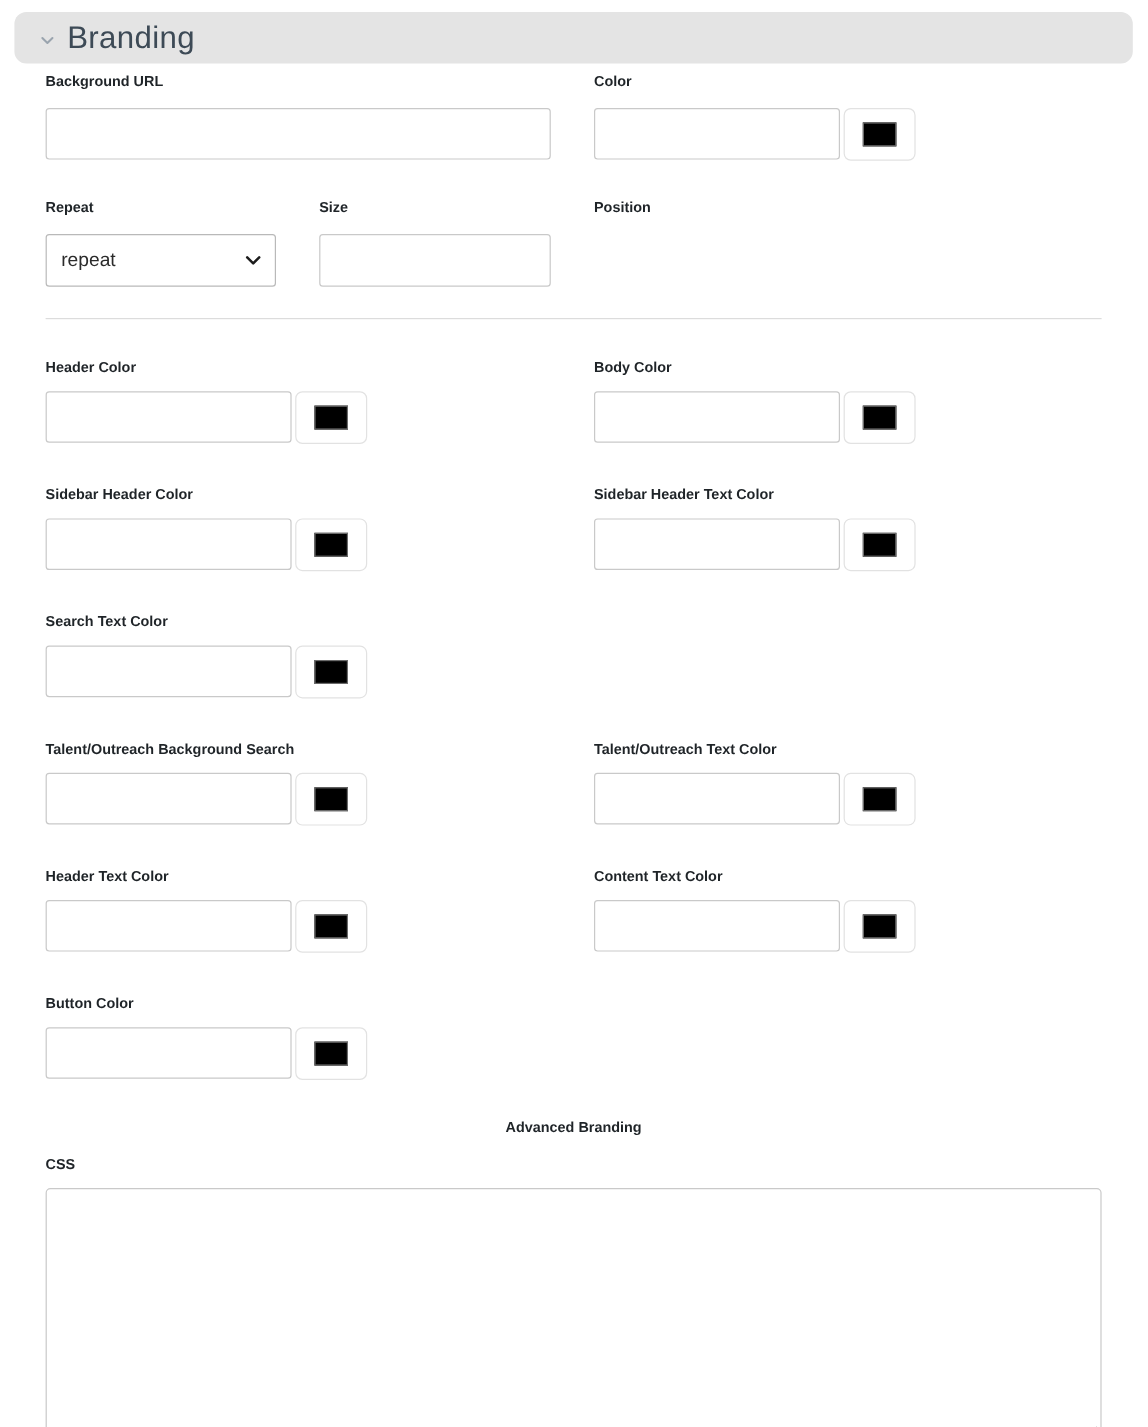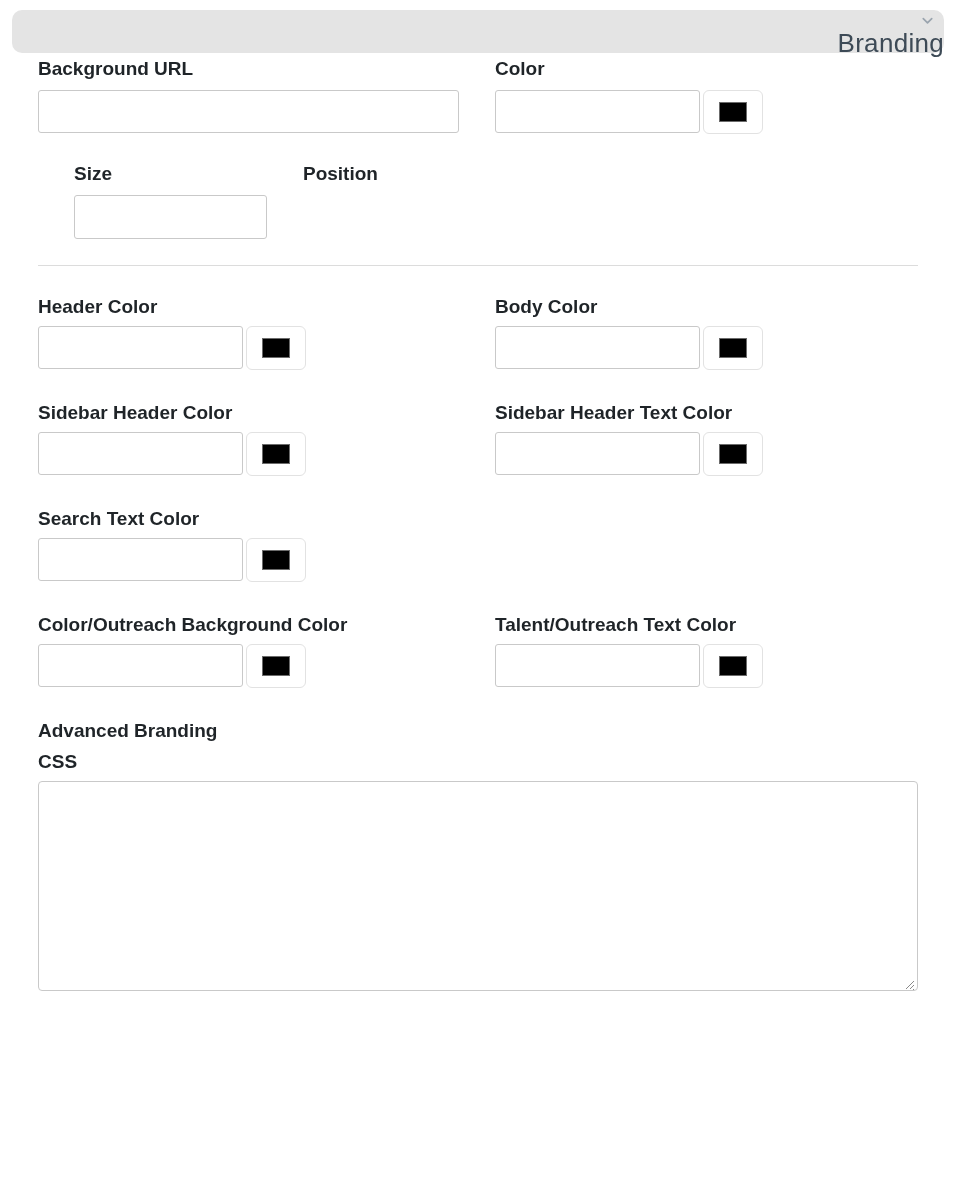--- a/index.html
+++ b/index.html
@@ -11,42 +11,41 @@
   }
   body { min-height: 1189px; }
 
   
   .section-header {
     margin: 10px 13px 0 12px;
     height: 43px;
     background: #e4e4e4;
     border-radius: 10px;
     display: flex;
-    align-items: flex-end;
+    align-items: center;
     padding-left: 20px;
     cursor: pointer;
-    flex-direction: column;
   }
   .section-header .chev {
     display: inline-flex;
     margin-right: 9px;
     margin-top: 3px;
   }
   .section-title {
     font-size: 26px;
     font-weight: 500;
     color: #3d4a56;
     letter-spacing: 0.3px;
   }
 
   
   .content { padding: 6px 39px 0 38px; }
 
   .field-label {
-    font-size: 19px;
+    font-size: 12px;
     font-weight: 700;
     color: #1f2428;
     line-height: 19px;
     margin-bottom: 12px;
   }
 
   .text-input {
     height: 43px;
     border: 1px solid #c9c9c9;
     border-radius: 3px;
@@ -123,21 +122,21 @@
     margin-top: 26px;
   }
 
   
   .color-rows { margin-top: 31px; }
   .pair-row { display: flex; margin-bottom: 33px; }
   .pair-row .field-label { margin-bottom: 10px; }
 
   
   .adv-heading { margin-top: 30px; }
-  .adv-heading .field-label { margin-bottom: 0; }
+  .adv-heading .field-label { margin-bottom: 0; text-align: center; }
   .css-label { margin-top: 12px; margin-bottom: 10px; }
   .css-area-wrap { position: relative; width: 880px; }
   textarea.css-area {
     width: 880px;
     height: 210px;
     border: 1px solid #c9c9c9;
     border-radius: 4px;
     background: #fff;
     resize: none;
     outline: none;
@@ -180,20 +179,33 @@
       <div class="input-group">
         <input type="text" class="text-input color-text-input" value="" style="">
         <button class="swatch-btn">
           <span class="swatch" style="background-color: rgb(0, 0, 0);"></span>
         </button>
       </div>
     </div>
   </div>
 
   <div class="row-b">
+    <div class="fld-repeat">
+      <div class="field-label">Repeat</div>
+      <div class="select-wrap">
+        <select class="ui-select">
+          <option>repeat</option>
+        </select>
+        <span class="select-arrow">
+          <svg width="16" height="16" viewBox="0 0 16 16">
+              <path d="M3 5.5l5 5 5-5" stroke="#1c1c1c" stroke-width="2.1" fill="none" stroke-linecap="round" stroke-linejoin="round"></path>
+            </svg>
+        </span>
+      </div>
+    </div>
     <div class="fld-size">
       <div class="field-label">Size</div>
       <input type="text" class="text-input" value="" style="">
     </div>
     <div class="fld-position">
       <div class="field-label">Position</div>
     </div>
   </div>
 
   <hr class="divider">
@@ -249,40 +261,71 @@
           <input type="text" class="text-input color-text-input" value="" style="">
           <button class="swatch-btn">
             <span class="swatch" style="background-color: rgb(0, 0, 0);"></span>
           </button>
         </div>
       </div>
     </div>
 
     <div class="pair-row">
       <div class="col-left">
-        <div class="field-label">Color/Outreach Background Color</div>
+        <div class="field-label">Talent/Outreach Background Search</div>
         <div class="input-group">
           <input type="text" class="text-input color-text-input" value="" style="">
           <button class="swatch-btn">
             <span class="swatch" style="background-color: rgb(0, 0, 0);"></span>
           </button>
         </div>
       </div>
       <div class="col-right">
         <div class="field-label">Talent/Outreach Text Color</div>
         <div class="input-group">
           <input type="text" class="text-input color-text-input" value="" style="">
           <button class="swatch-btn">
             <span class="swatch" style="background-color: rgb(0, 0, 0);"></span>
           </button>
         </div>
       </div>
     </div>
 
-
+    <div class="pair-row">
+      <div class="col-left">
+        <div class="field-label">Header Text Color</div>
+        <div class="input-group">
+          <input type="text" class="text-input color-text-input" value="" style="">
+          <button class="swatch-btn">
+            <span class="swatch" style="background-color: rgb(0, 0, 0);"></span>
+          </button>
+        </div>
+      </div>
+      <div class="col-right">
+        <div class="field-label">Content Text Color</div>
+        <div class="input-group">
+          <input type="text" class="text-input color-text-input" value="" style="">
+          <button class="swatch-btn">
+            <span class="swatch" style="background-color: rgb(0, 0, 0);"></span>
+          </button>
+        </div>
+      </div>
+    </div>
+
+    <div class="pair-row" style="margin-bottom:0;">
+      <div class="col-left">
+        <div class="field-label">Button Color</div>
+        <div class="input-group">
+          <input type="text" class="text-input color-text-input" value="" style="">
+          <button class="swatch-btn">
+            <span class="swatch" style="background-color: rgb(0, 0, 0);"></span>
+          </button>
+        </div>
+      </div>
+    </div>
 
   </div>
 
   <div class="adv-heading">
     <div class="field-label">Advanced Branding</div>
   </div>
   <div class="field-label css-label">CSS</div>
   <div class="css-area-wrap">
     <textarea class="css-area" style=""></textarea>
     <span class="resize-grip">

